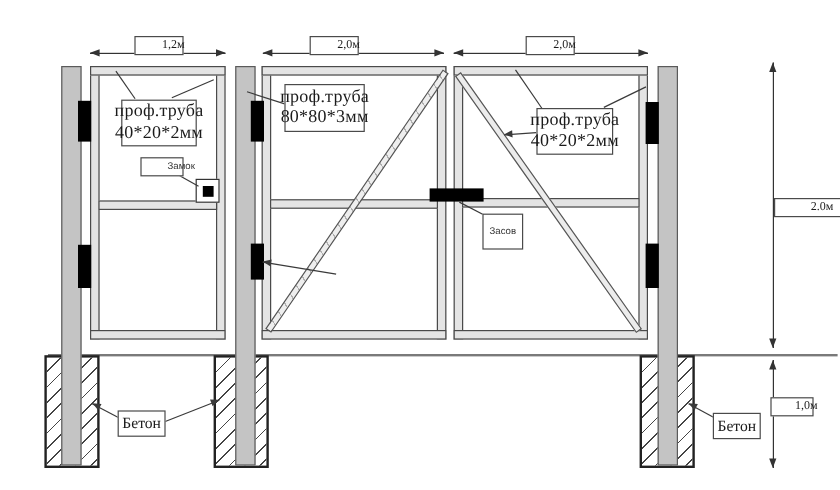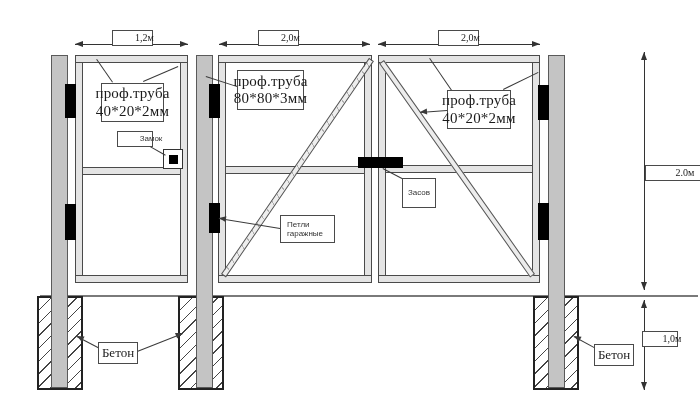--- a/index.html
+++ b/index.html
@@ -132,24 +132,20 @@
     <span>проф.труба</span>
     <span>40*20*2мм</span>
   </div>
 
   <div class="leader" style="left:150px;top:146px;width:18px;transform:rotate(29.4deg);"></div>
   <div class="box small-box" style="left:117px;top:131px;width:36px;height:16px;padding-left:32px;">
     <span>Замок</span>
   </div>
 
   <div class="leader a-start" style="left:219px;top:218px;width:62px;transform:rotate(9.3deg);"></div>
-  <div class="box small-box" style="left:280px;top:215px;width:55px;height:28px;align-items:flex-start;padding-left:6px;">
-    <span>Петли</span>
-    <span>гаражные</span>
-  </div>
 
   <div class="leader" style="left:383px;top:168px;width:26px;transform:rotate(27.6deg);"></div>
   <div class="box small-box" style="left:402px;top:178px;width:34px;height:30px;">
     <span>Засов</span>
   </div>
 
   <div class="leader a-start" style="left:77px;top:336px;width:26px;transform:rotate(27.6deg);"></div>
   <div class="leader a-end" style="left:137px;top:351px;width:49px;transform:rotate(-21.4deg);"></div>
   <div class="box beton-box" style="left:98px;top:342px;width:40px;height:22px;">
     <span>Бетон</span>

